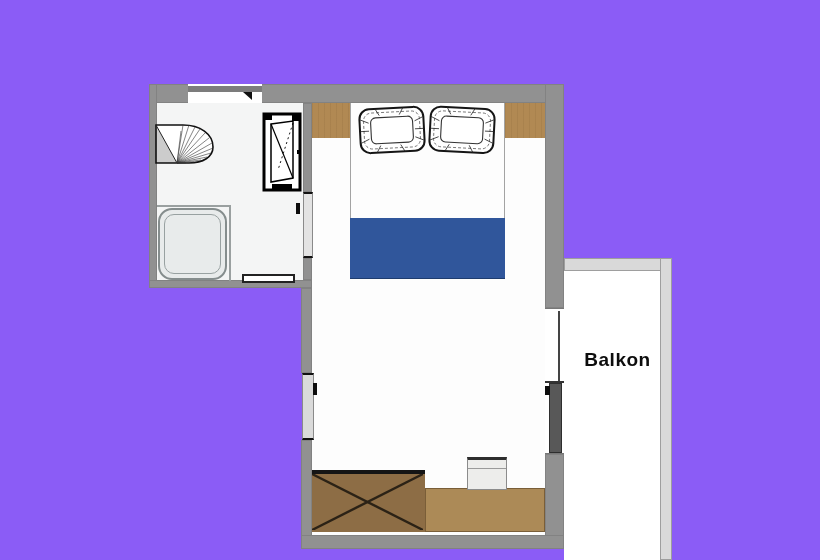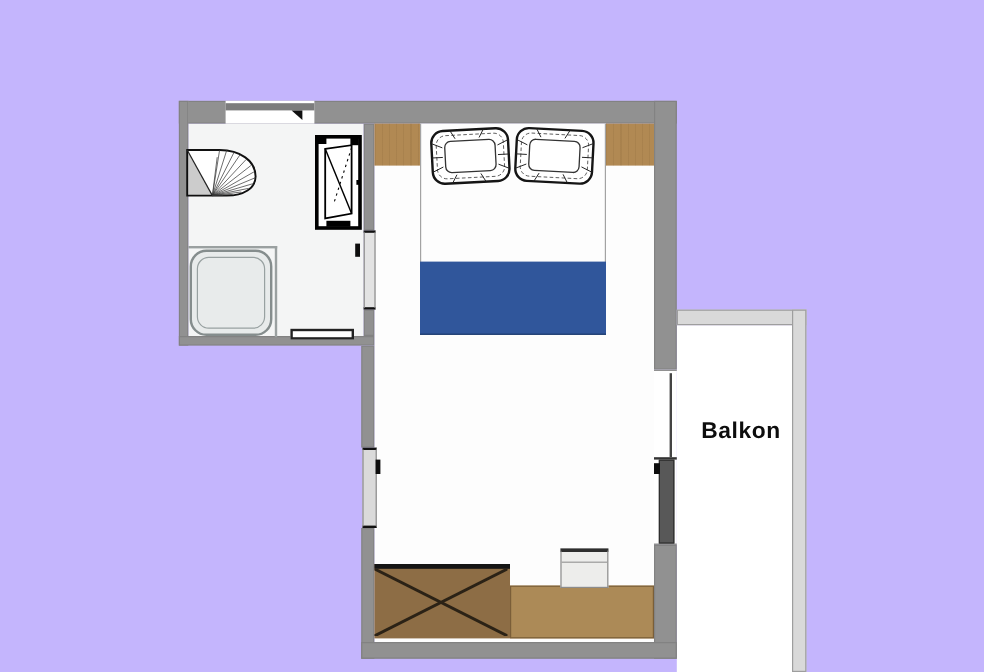--- a/index.html
+++ b/index.html
@@ -1,18 +1,18 @@
 <!DOCTYPE html>
 <html style="--wall: #919191; --floor: #fdfdfd; --bathroom_floor: #f4f5f5; --wood_cabinet: #b18953; --wood_wardrobe: #8d6d45; --wood_desk: #ac8a57; --bed: #fdfdfd; --blanket: #30569b; --rail: #d9d9d9; --rail_edge: #9e9e9e; --door_leaf: #e3e3e3; --balcony_leaf: #585858; --shower: #e8ebeb; --chair: #ededeb;"><head>
 <meta charset="utf-8">
 <style>
   html,body{margin:0;padding:0;background:#ffffff;}
   *{box-sizing:border-box;}
   .stage{
-    position:relative;width:820px;height:560px;background:#c4b5fd;overflow:hidden;
+    position:relative;width:820px;height:560px;background:#8b5cf6;overflow:hidden;
     font-family:"Liberation Sans", sans-serif;
   }
   .abs{position:absolute;}
   .wall{background:var(--wall,#919191);box-shadow:inset 0 0 0 1px rgba(0,0,0,0.10);}
   .floor-bath{background:var(--bathroom_floor,#f4f5f5);}
   .floor-bed{background:var(--floor,#fdfdfd);}
   .wood{background:var(--wood_cabinet,#b18953);}
   .grain{background-image:repeating-linear-gradient(0deg, rgba(70,45,12,0.10) 0 1px, transparent 1px 5px);}
   .grain-v{background-image:repeating-linear-gradient(90deg, rgba(70,45,12,0.08) 0 1px, transparent 1px 6px);}
   .wardrobe{background:var(--wood_wardrobe,#8d6d45);border-top:4px solid #151515;}

